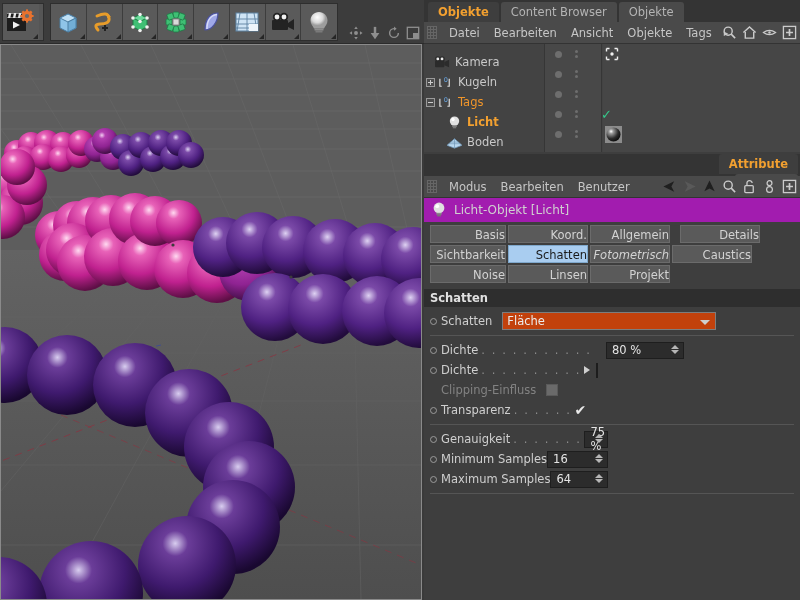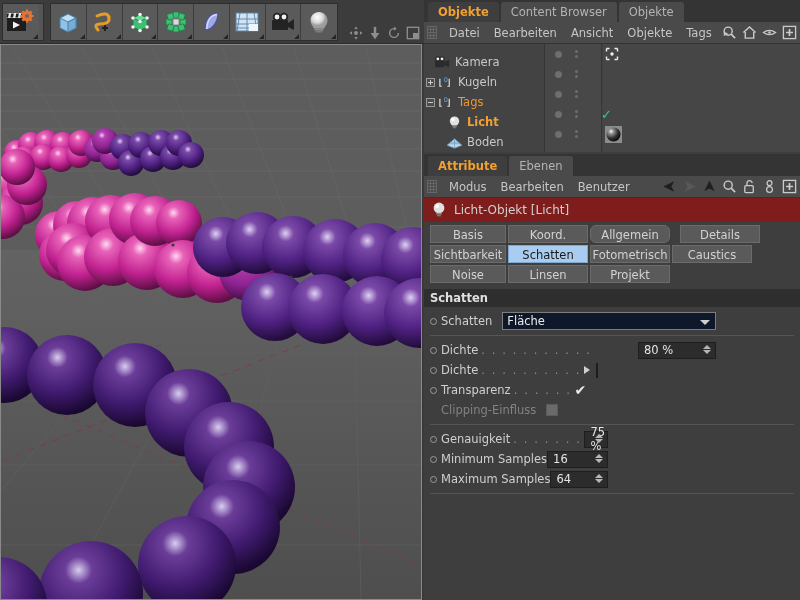--- a/index.html
+++ b/index.html
@@ -135,37 +135,37 @@
     width: 7px; height: 7px; border-radius: 50%; background: #6e6e6e;
     margin-left: 10px; cursor: pointer;
   }
   .vdots { margin-left: 13px; display: flex; flex-direction: column; gap: 2px; cursor: pointer; }
   .vdots i { display: block; width: 3px; height: 3px; background: #6e6e6e; border-radius: 50%; }
   .tagcell { position: absolute; height: 20px; display: flex; align-items: center; }
 
   
   #attr-header {
     display: flex; align-items: center; height: 24px;
-    padding-left: 6px; background: #7f1d1d;
+    padding-left: 6px; background: #a21caf;
   }
   #attr-header .lightbulb { margin-right: 6px; }
   #attr-title { font-size: 12px; color: #d0d0d0; }
 
   .attr-tabs { padding: 3px 6px 2px 6px; background: #3e3e3e; }
   .attr-tab-row { display: flex; gap: 2px; margin-bottom: 2px; }
   .atab {
-    height: 18px; line-height: 18px; text-align: center;
+    height: 18px; line-height: 18px; text-align: right;
     background: #5a5a5a; color: #d2d2d2; font-size: 11.5px;
     border: 1px solid #6b6b6b; cursor: pointer;
   }
   .atab.sel { background: #a9cdf0; color: #1a1a1a; border-color: #7fa8cc; }
   .w-basis { width: 76px; } .w-koord { width: 80px; }
-  .w-allg { width: 80px; border-radius: 6px; } .w-det { width: 80px; margin-left: 8px; }
+  .w-allg { width: 80px; } .w-det { width: 80px; margin-left: 8px; }
   .w-sicht { width: 76px; } .w-schatt { width: 80px; }
-  .w-foto { width: 80px; } .w-caus { width: 80px; }
+  .w-foto { width: 80px; font-style: italic; } .w-caus { width: 80px; }
   .w-noise { width: 76px; } .w-linsen { width: 80px; } .w-projekt { width: 80px; }
 
   .section-header {
     height: 18px; line-height: 18px;
     background: #2e2e2e; color: #e0e0e0;
     font-weight: bold; font-size: 11.5px;
     padding-left: 6px; margin-top: 2px;
   }
   .prop-area { padding: 4px 0 0 0; }
   .prop-row {
@@ -178,21 +178,21 @@
   }
   .plabel { font-size: 11.5px; color: #cfcfcf; white-space: nowrap; }
   .plabel.dim { color: #828282; }
   .dots {
     flex: none; color: #8b8b8b; overflow: hidden; white-space: nowrap;
     font-size: 11.5px; letter-spacing: 1.6px; margin: 0 3px;
   }
   .divider { height: 1px; background: #555; margin: 4px 6px; }
 
   .combo {
-    height: 18px; background: #0f172a; border: 1px solid #7d7d7d;
+    height: 18px; background: #c2410c; border: 1px solid #7d7d7d;
     display: flex; align-items: center; padding: 0 4px;
     color: #ececec; font-size: 11.5px; cursor: pointer;
     position: relative;
     text-align: center;
   }
   .combo .caret {
     position: absolute; right: 5px; top: 7px;
     width: 0; height: 0;
     border-left: 5px solid transparent; border-right: 5px solid transparent;
     border-top: 5px solid #cfcfcf;
@@ -689,21 +689,21 @@
                   <stop offset="100%" stop-color="#101010"></stop>
               </radialGradient>
             </defs>
             <rect x="0" y="0" width="17" height="17" fill="#8c8c8c"></rect>
             <circle cx="8.5" cy="8.5" r="7" fill="url(#mattag)"></circle>
           </svg>
         </div>
       </div>
     </div>
 
-    <div class="tabstrip" style="margin-top:2px;">
+    <div class="tabstrip" style="margin-top:2px;flex-direction:column;">
       <div class="ptab active">Attribute</div>
       <div class="ptab">Ebenen</div>
     </div>
 
     <div class="menubar">
       <div class="grip"></div>
       <div class="menuitem">Modus</div>
       <div class="menuitem">Bearbeiten</div>
       <div class="menuitem">Benutzer</div>
       <div class="menubar-icons">
@@ -777,47 +777,47 @@
           <span class="caret"></span>
         </div>
       </div>
 
       <div class="divider"></div>
 
       <div class="prop-row">
         <span class="bullet"></span>
         <span class="plabel">Dichte</span>
         <span class="dots">. . . . . . . . . . .</span>
-        <div class="numfield" style="margin-left:auto; margin-right:84px;">
+        <div class="numfield" style="margin-left:auto; margin-right:116px;">
           <span>80 %</span>
           <span class="spinner">
               <i class="up"></i>
               <i class="dn"></i>
             </span>
         </div>
       </div>
 
       <div class="prop-row">
         <span class="bullet"></span>
         <span class="plabel">Dichte</span>
         <span class="dots">. . . . . . . . . .</span>
         <span class="tri-right" style="margin-left:auto;"></span>
         <div class="swatch" style="margin-right:218px;"></div>
       </div>
 
+      <div class="prop-row" style="padding-left:17px">
+        <span class="plabel dim">Clipping-Einfluss</span>
+        <span class="gray-check" style="margin-left:10px;"></span>
+      </div>
+
       <div class="prop-row">
         <span class="bullet"></span>
         <span class="plabel">Transparenz</span>
         <span class="dots">. . . . . .</span>
         <span class="checkmark" style="margin-left:auto;margin-right:256px;">✔</span>
-      </div>
-
-      <div class="prop-row" style="padding-left:17px">
-        <span class="plabel dim">Clipping-Einfluss</span>
-        <span class="gray-check" style="margin-left:10px;"></span>
       </div>
 
       <div class="divider"></div>
 
       <div class="prop-row">
         <span class="bullet"></span>
         <span class="plabel">Genauigkeit</span>
         <span class="dots">. . . . . . .</span>
         <div class="numfield" style="margin-left:auto; margin-right:192px;">
           <span>75 %</span>

